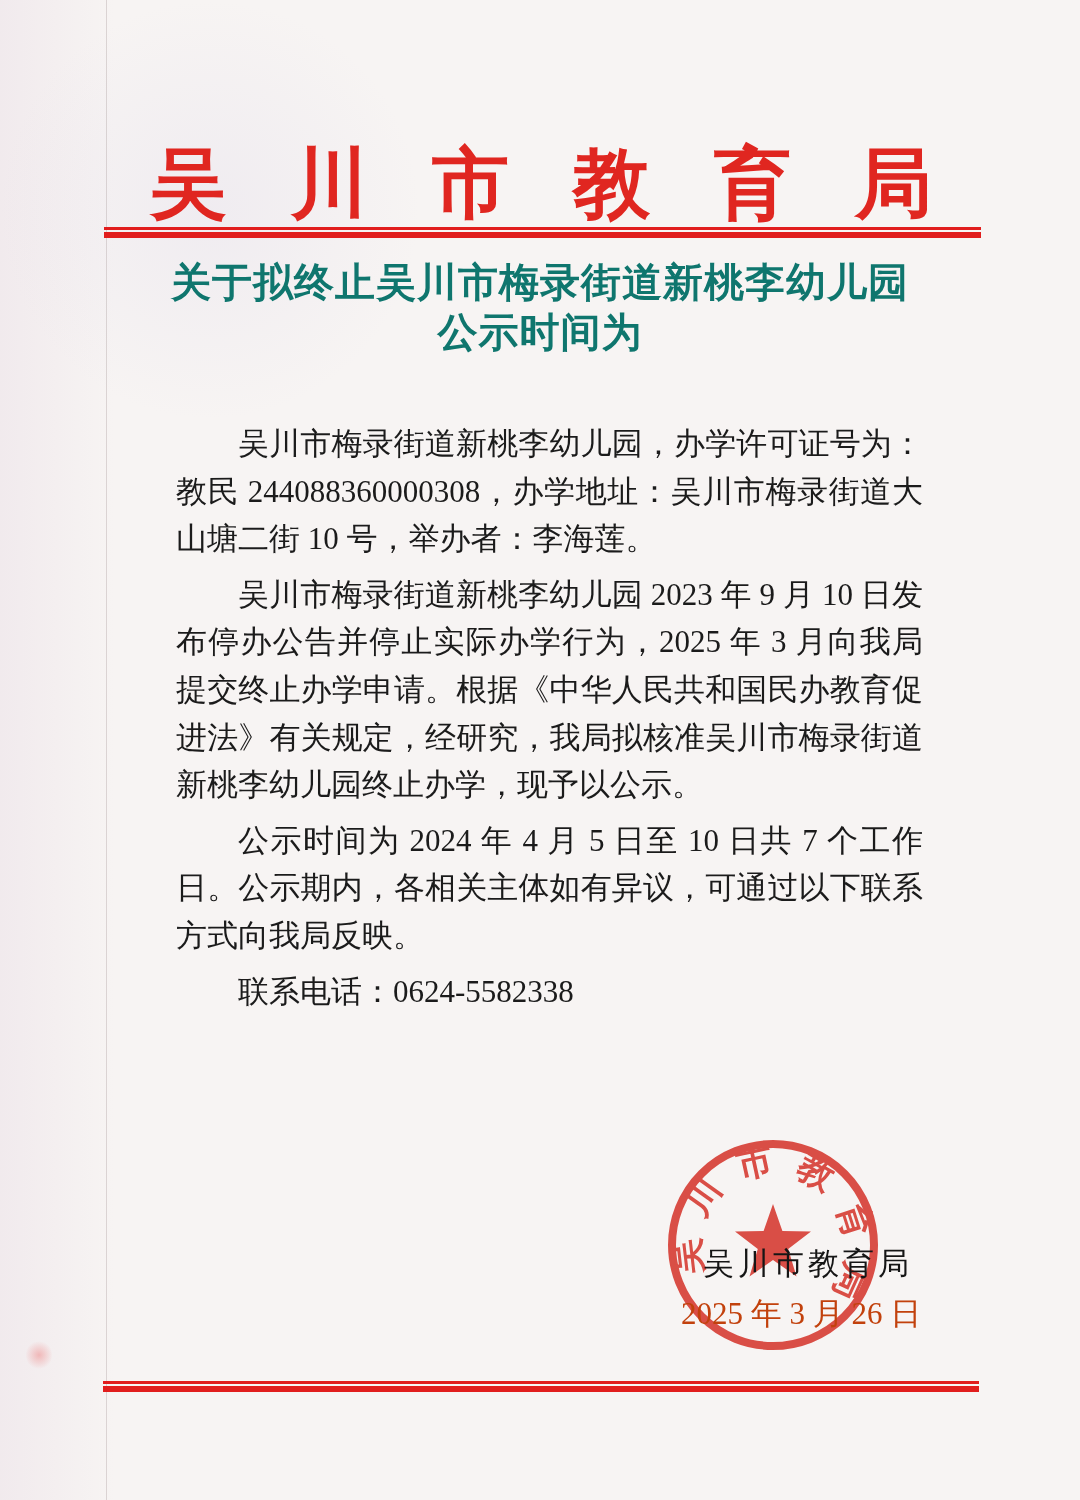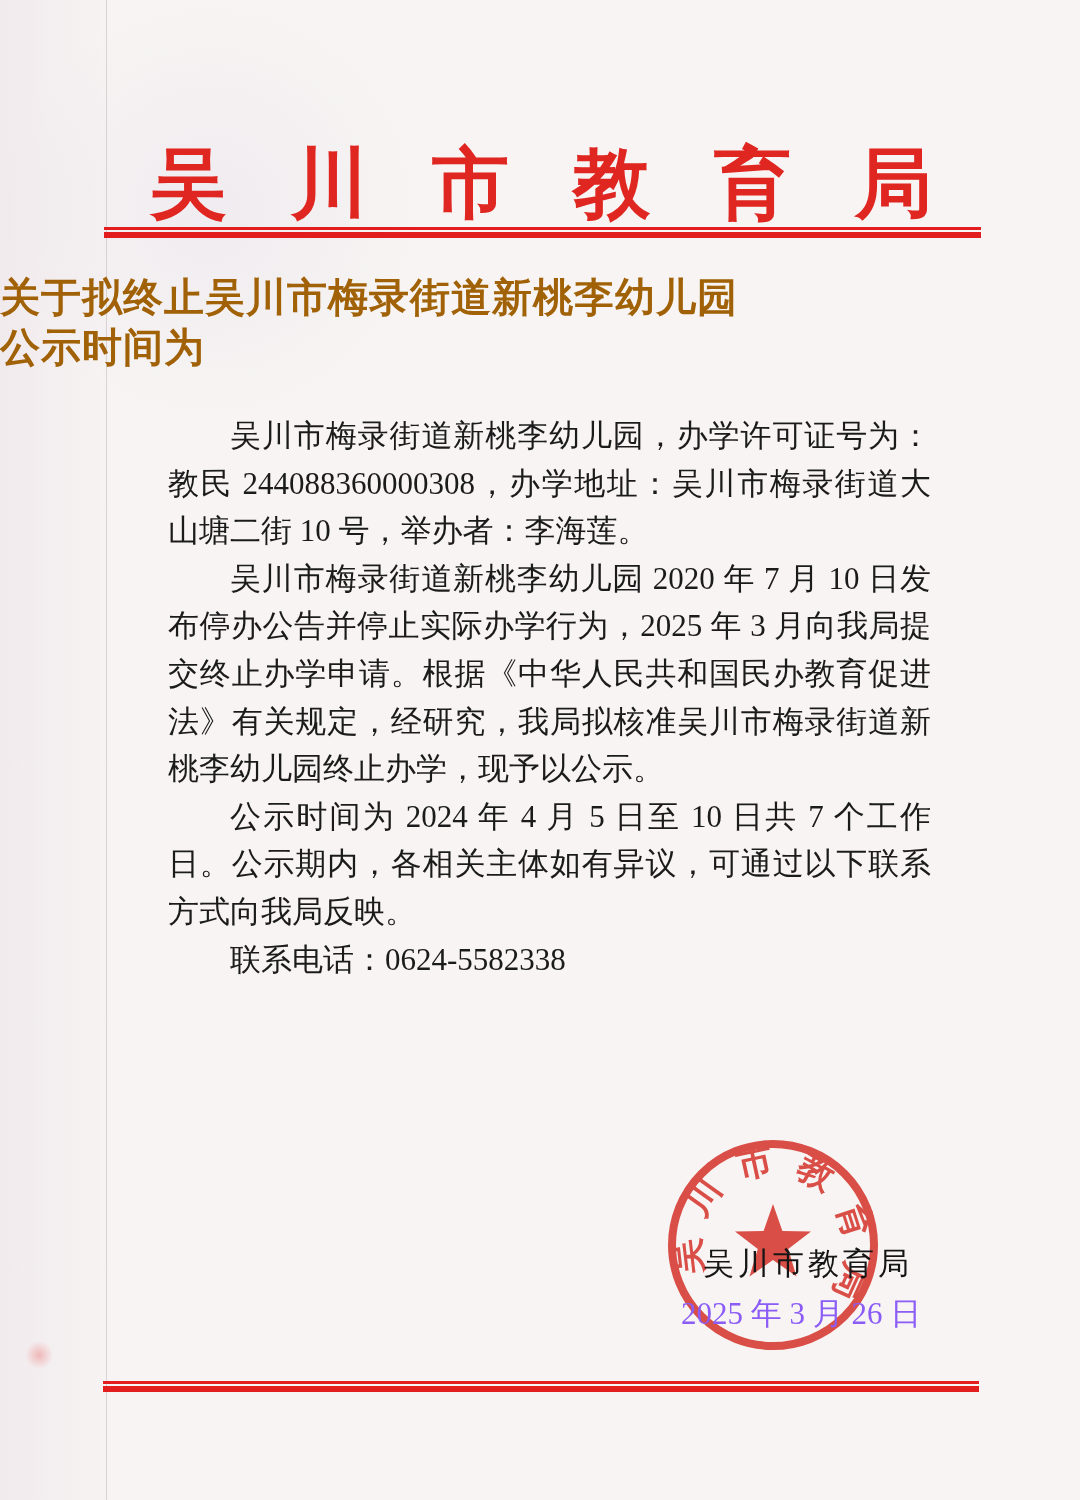--- a/index.html
+++ b/index.html
@@ -33,40 +33,40 @@
     letter-spacing:64px;white-space:nowrap;
   }
   .rule{position:absolute;left:104px;width:877px;}
   .rule .thin{height:3px;background:#e11d1d;}
   .rule .gap{height:2px;}
   .rule .thick{height:6px;background:#e11d1d;}
   .rule-top{top:227px;}
   .rule-bottom{top:1381px;left:103px;width:876px;}
   .doc-title{
     position:absolute;left:0;top:258px;width:1080px;
-    text-align:left;color:#a16207;
-    font-size:40px;font-weight:bold;line-height:50px;letter-spacing:1px;margin-top:15px;
+    text-align:center;color:#0f766e;
+    font-size:40px;font-weight:bold;line-height:50px;letter-spacing:1px;
   }
   .body-text{
     position:absolute;left:168px;top:412px;width:763px;
     color:#1b1b1b;font-size:31px;line-height:47.6px;
     text-align:justify;
   }
-  .body-text p{margin:0;text-indent:2em;}
+  .body-text p{margin:8px;text-indent:2em;}
   .seal{
     position:absolute;left:658px;top:1136px;width:230px;height:222px;
     opacity:.88;
   }
   .sig-org{
     position:absolute;left:703px;top:1243px;
     color:#151515;font-size:31px;letter-spacing:4px;white-space:nowrap;
   }
   .sig-date{
     position:absolute;left:681px;top:1293px;
-    color:#8b5cf6;font-size:31px;white-space:nowrap;
+    color:#c2410c;font-size:31px;white-space:nowrap;
   }
 </style>
 </head>
 <body>
 
 <div class="page">
 
   <div class="tint-left"></div>
   <div class="tint-topleft"></div>
   <div class="crease"></div>
@@ -80,21 +80,21 @@
     <div class="thick"></div>
   </div>
 
   <div class="doc-title">
     <div>关于拟终止吴川市梅录街道新桃李幼儿园</div>
     <div>公示时间为</div>
   </div>
 
   <div class="body-text">
     <p>吴川市梅录街道新桃李幼儿园，办学许可证号为：教民 244088360000308，办学地址：吴川市梅录街道大山塘二街 10 号，举办者：李海莲。</p>
-    <p>吴川市梅录街道新桃李幼儿园 2020 年 7 月 10 日发布停办公告并停止实际办学行为，2025 年 3 月向我局提交终止办学申请。根据《中华人民共和国民办教育促进法》有关规定，经研究，我局拟核准吴川市梅录街道新桃李幼儿园终止办学，现予以公示。</p>
+    <p>吴川市梅录街道新桃李幼儿园 2023 年 9 月 10 日发布停办公告并停止实际办学行为，2025 年 3 月向我局提交终止办学申请。根据《中华人民共和国民办教育促进法》有关规定，经研究，我局拟核准吴川市梅录街道新桃李幼儿园终止办学，现予以公示。</p>
     <p>公示时间为 2024 年 4 月 5 日至 10 日共 7 个工作日。公示期内，各相关主体如有异议，可通过以下联系方式向我局反映。</p>
     <p>联系电话：0624-5582338</p>
   </div>
 
   <svg class="seal" viewBox="0 0 230 222" xmlns="http://www.w3.org/2000/svg">
     <circle cx="115" cy="109" r="101" fill="none" stroke="#d6382f" stroke-width="8"></circle>
     <polygon points="115,68 124.4,95.1 153,95.6 130.2,112.9 138.5,140.4 115,124 91.5,140.4 99.8,112.9 77,95.6 105.6,95.1" fill="#d6382f"></polygon>
     <defs>
       <path id="sealArc" d="M 48 142 A 74 74 0 1 1 182 142" fill="none"></path>
     </defs>

